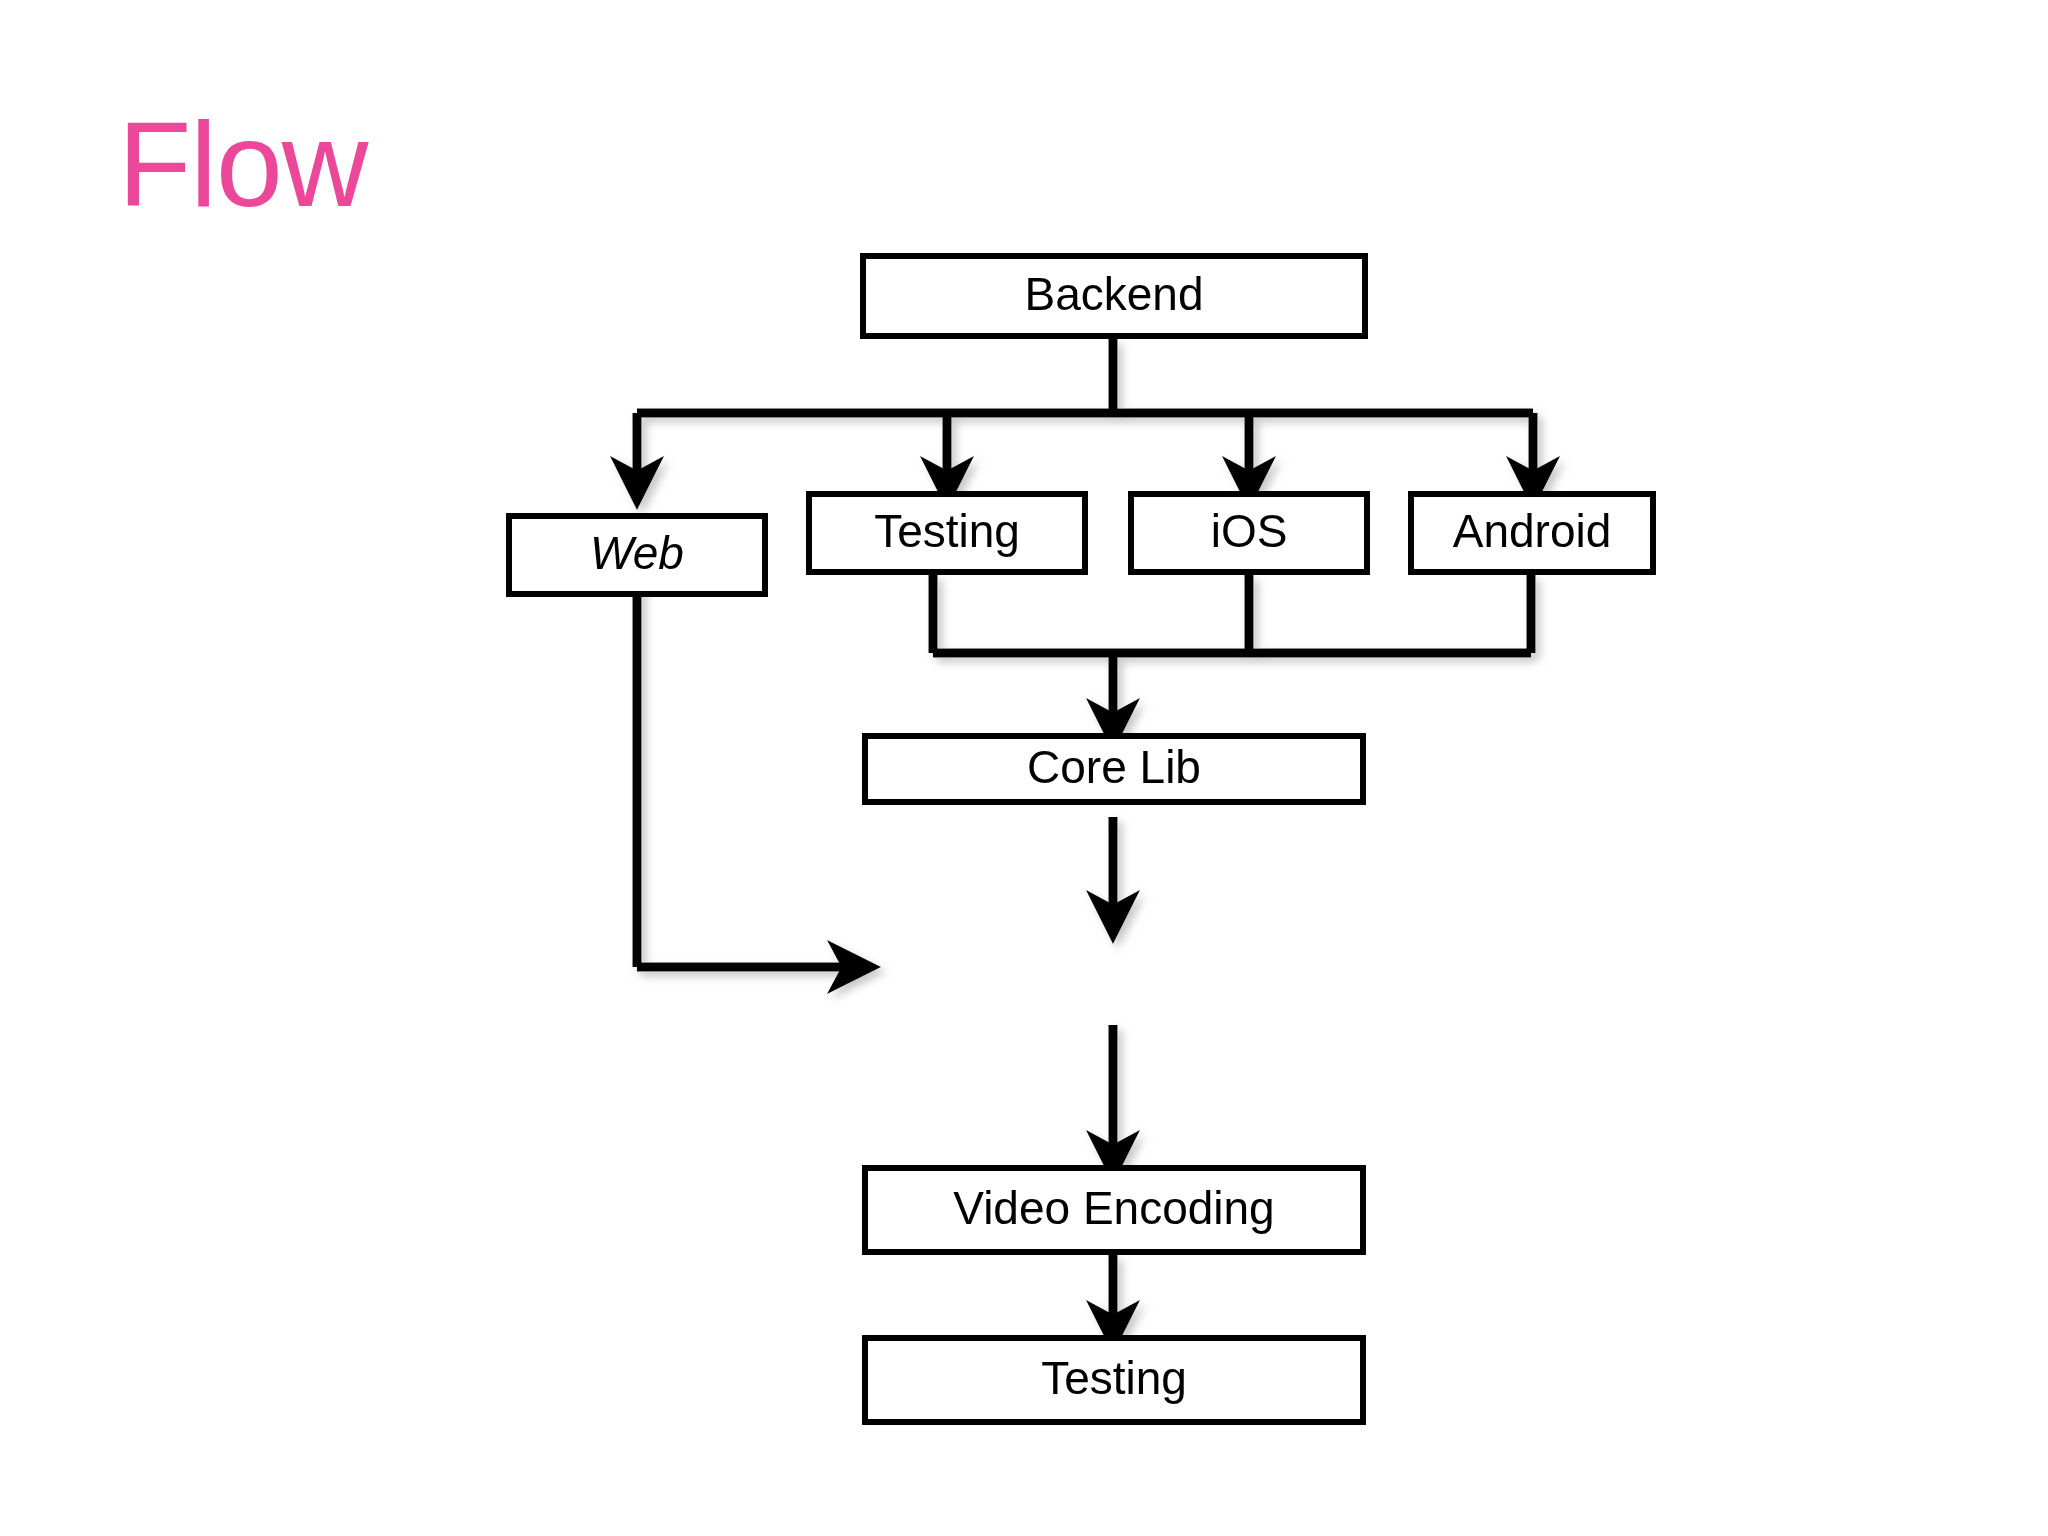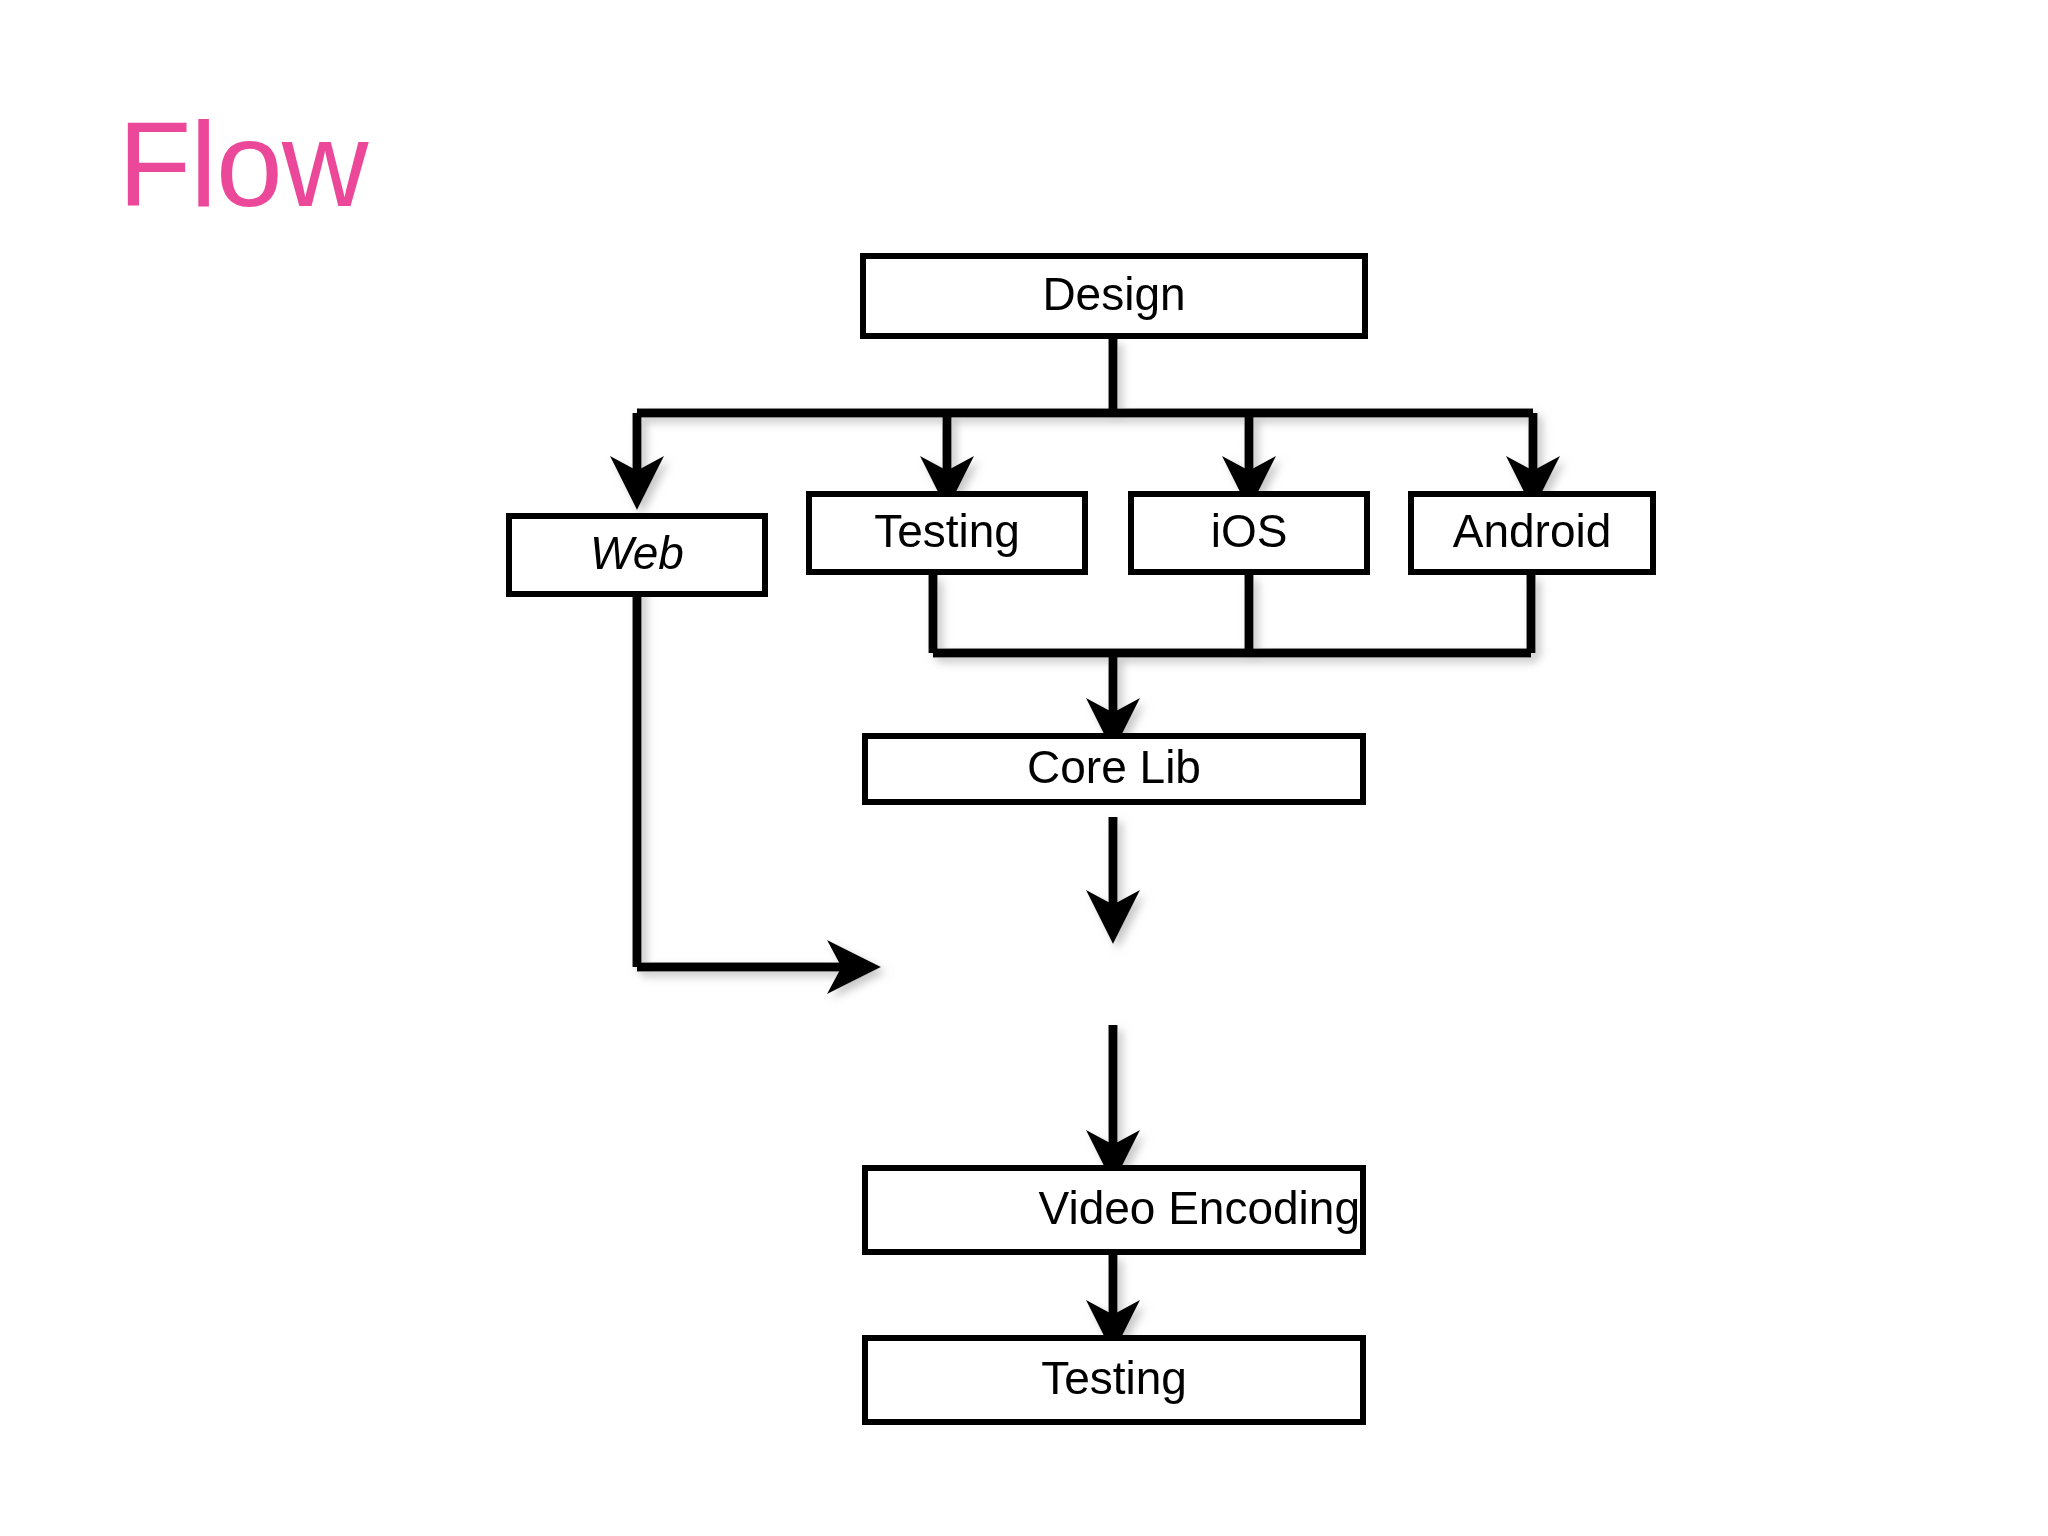--- a/index.html
+++ b/index.html
@@ -91,21 +91,21 @@
       <path d="M 637 575 L 637 967"></path>
       <path d="M 637 967 L 854 967" marker-end="url(#arrowhead)"></path>
 
       <path d="M 1113 1025 L 1113 1157" marker-end="url(#arrowhead)"></path>
 
       <path d="M 1113 1255 L 1113 1327" marker-end="url(#arrowhead)"></path>
     </g>
   </svg>
 
   <div class="node" style="left:860px; top:253px; width:508px; height:86px;">
-    <span class="node-label">Design</span>
+    <span class="node-label">Backend</span>
   </div>
 
   <div class="node" style="left:506px; top:513px; width:262px; height:84px;font-style:italic;">
     <span class="node-label">Web</span>
   </div>
 
   <div class="node" style="left:806px; top:491px; width:282px; height:84px;">
     <span class="node-label">Testing</span>
   </div>
 
@@ -115,21 +115,21 @@
 
   <div class="node" style="left:1408px; top:491px; width:248px; height:84px;justify-content:center;">
     <span class="node-label">Android</span>
   </div>
 
   <div class="node" style="left:862px; top:733px; width:504px; height:72px;">
     <span class="node-label">Core Lib</span>
   </div>
 
 
-  <div class="node" style="left:862px; top:1165px; width:504px; height:90px;justify-content:flex-end;">
+  <div class="node" style="left:862px; top:1165px; width:504px; height:90px;">
     <span class="node-label">Video Encoding</span>
   </div>
 
   <div class="node" style="left:862px; top:1335px; width:504px; height:90px;">
     <span class="node-label">Testing</span>
   </div>
 
 </div>
 
 </body></html>

